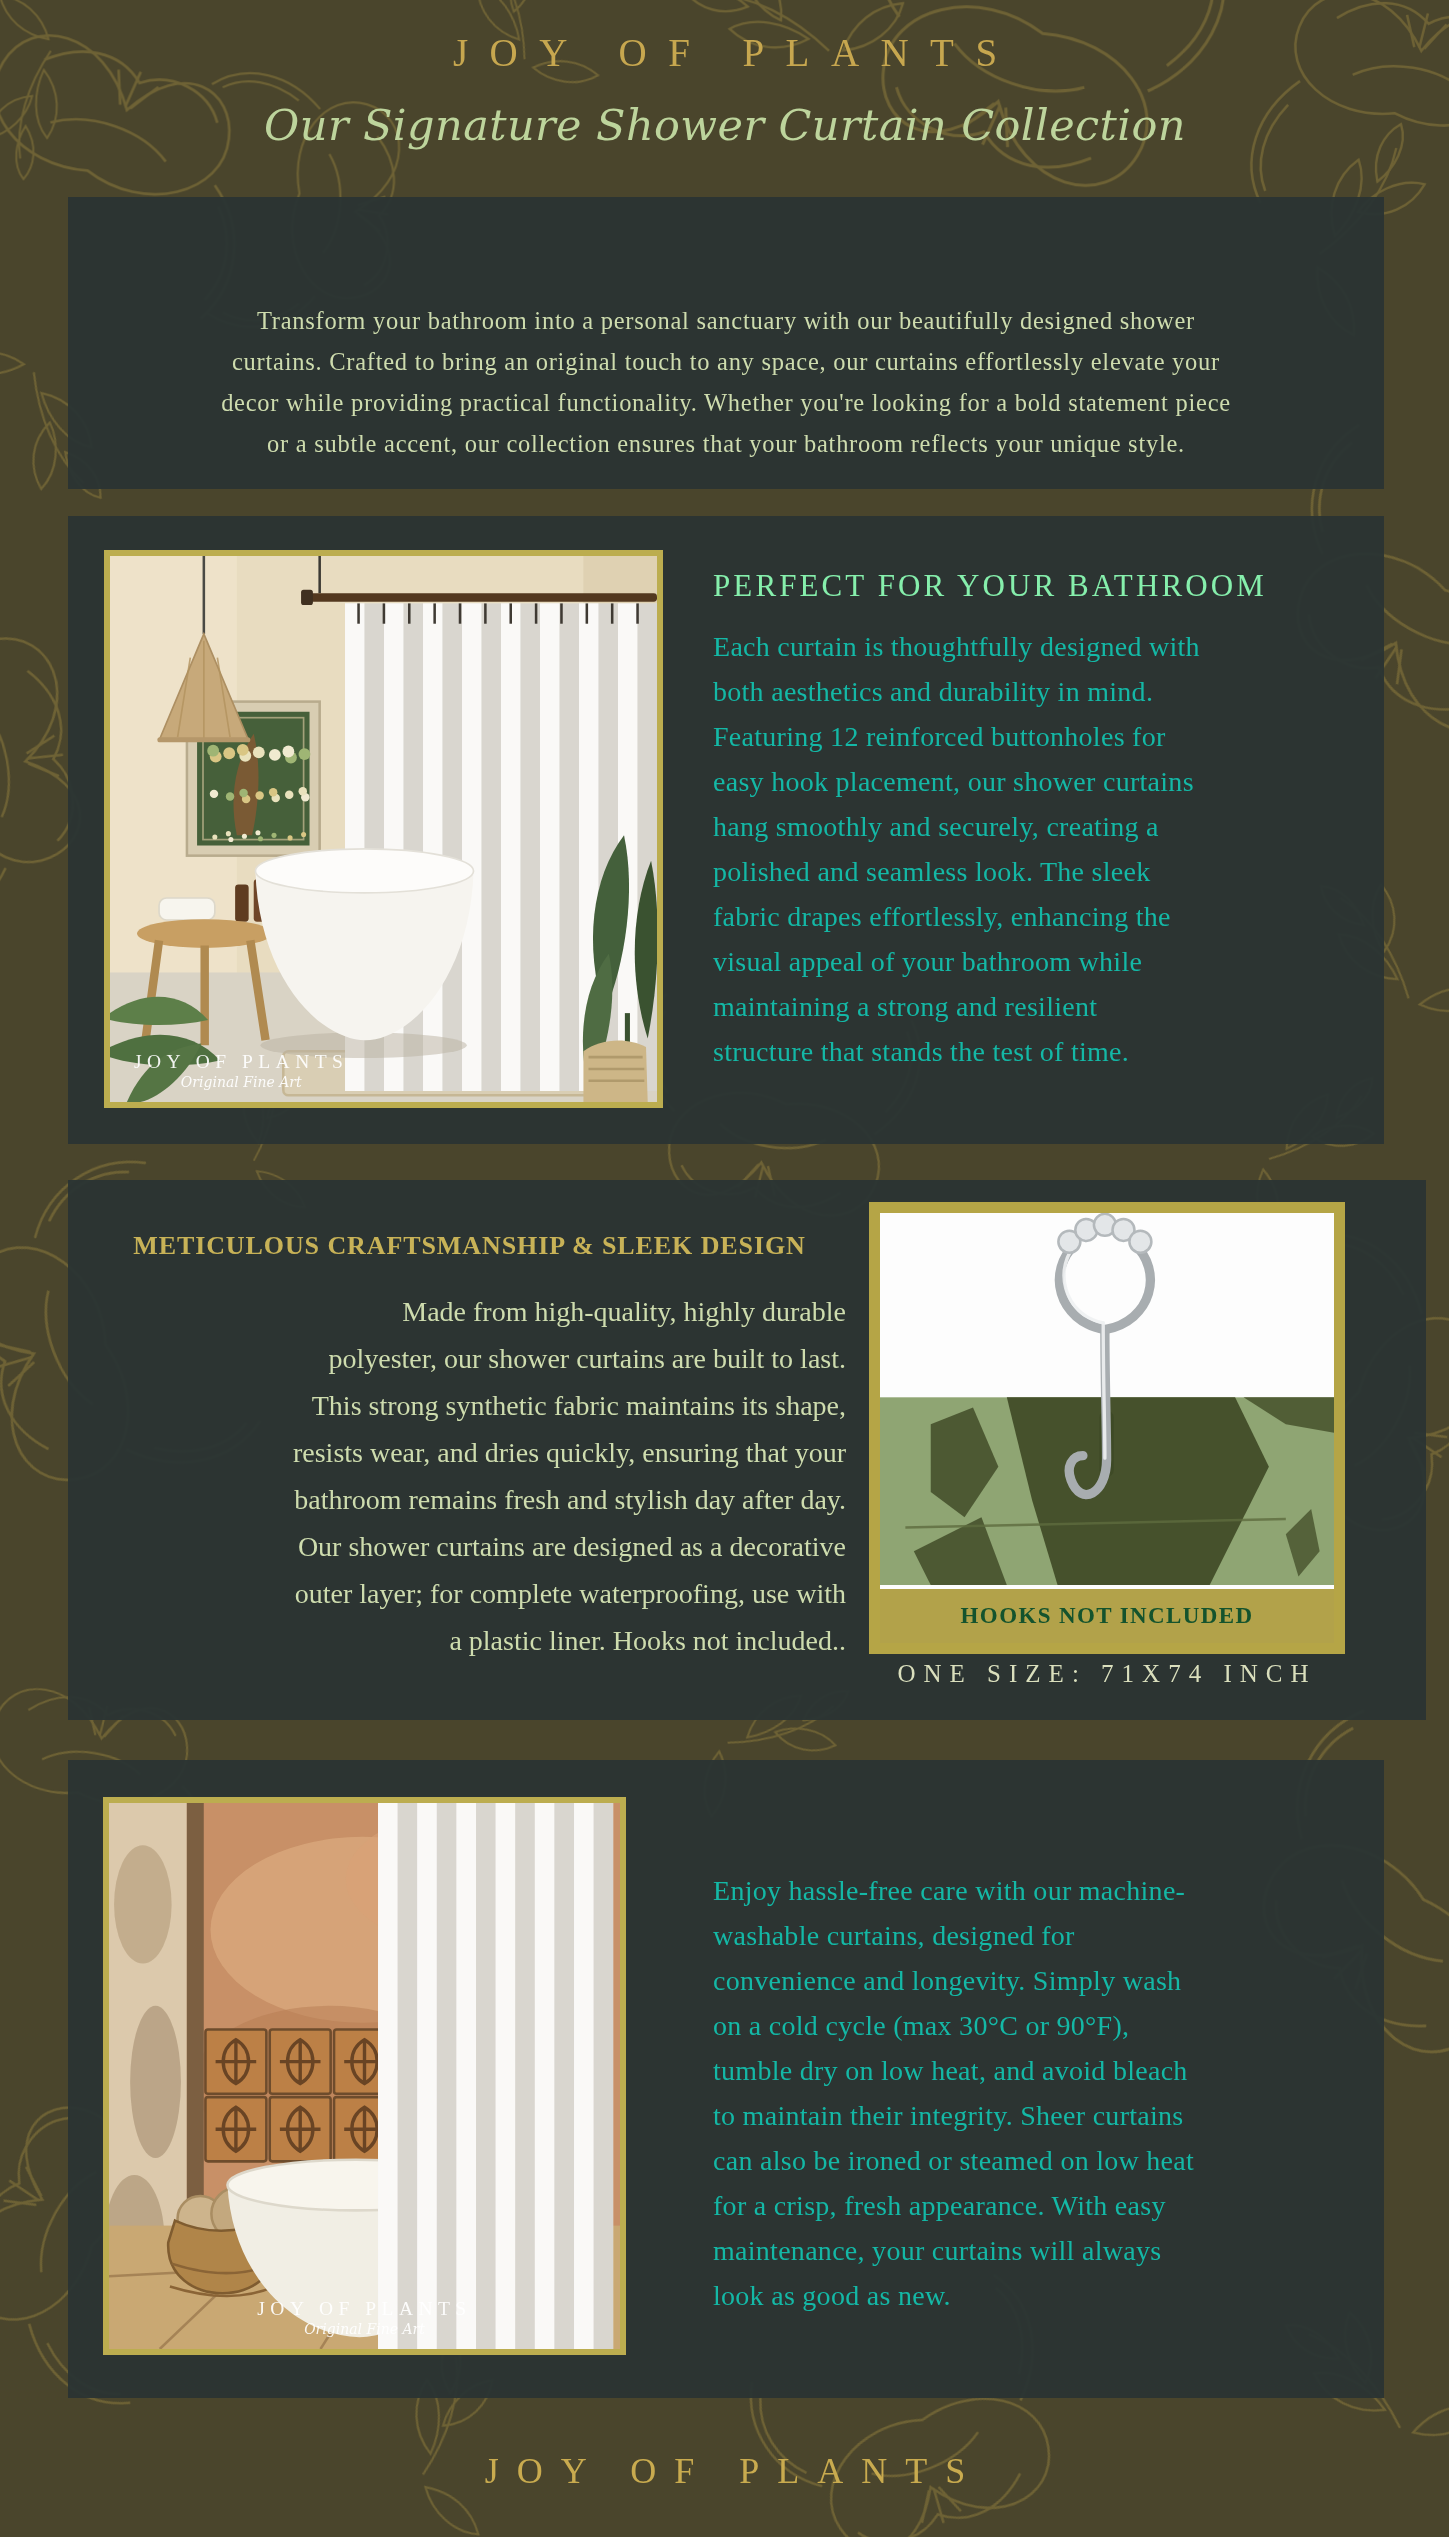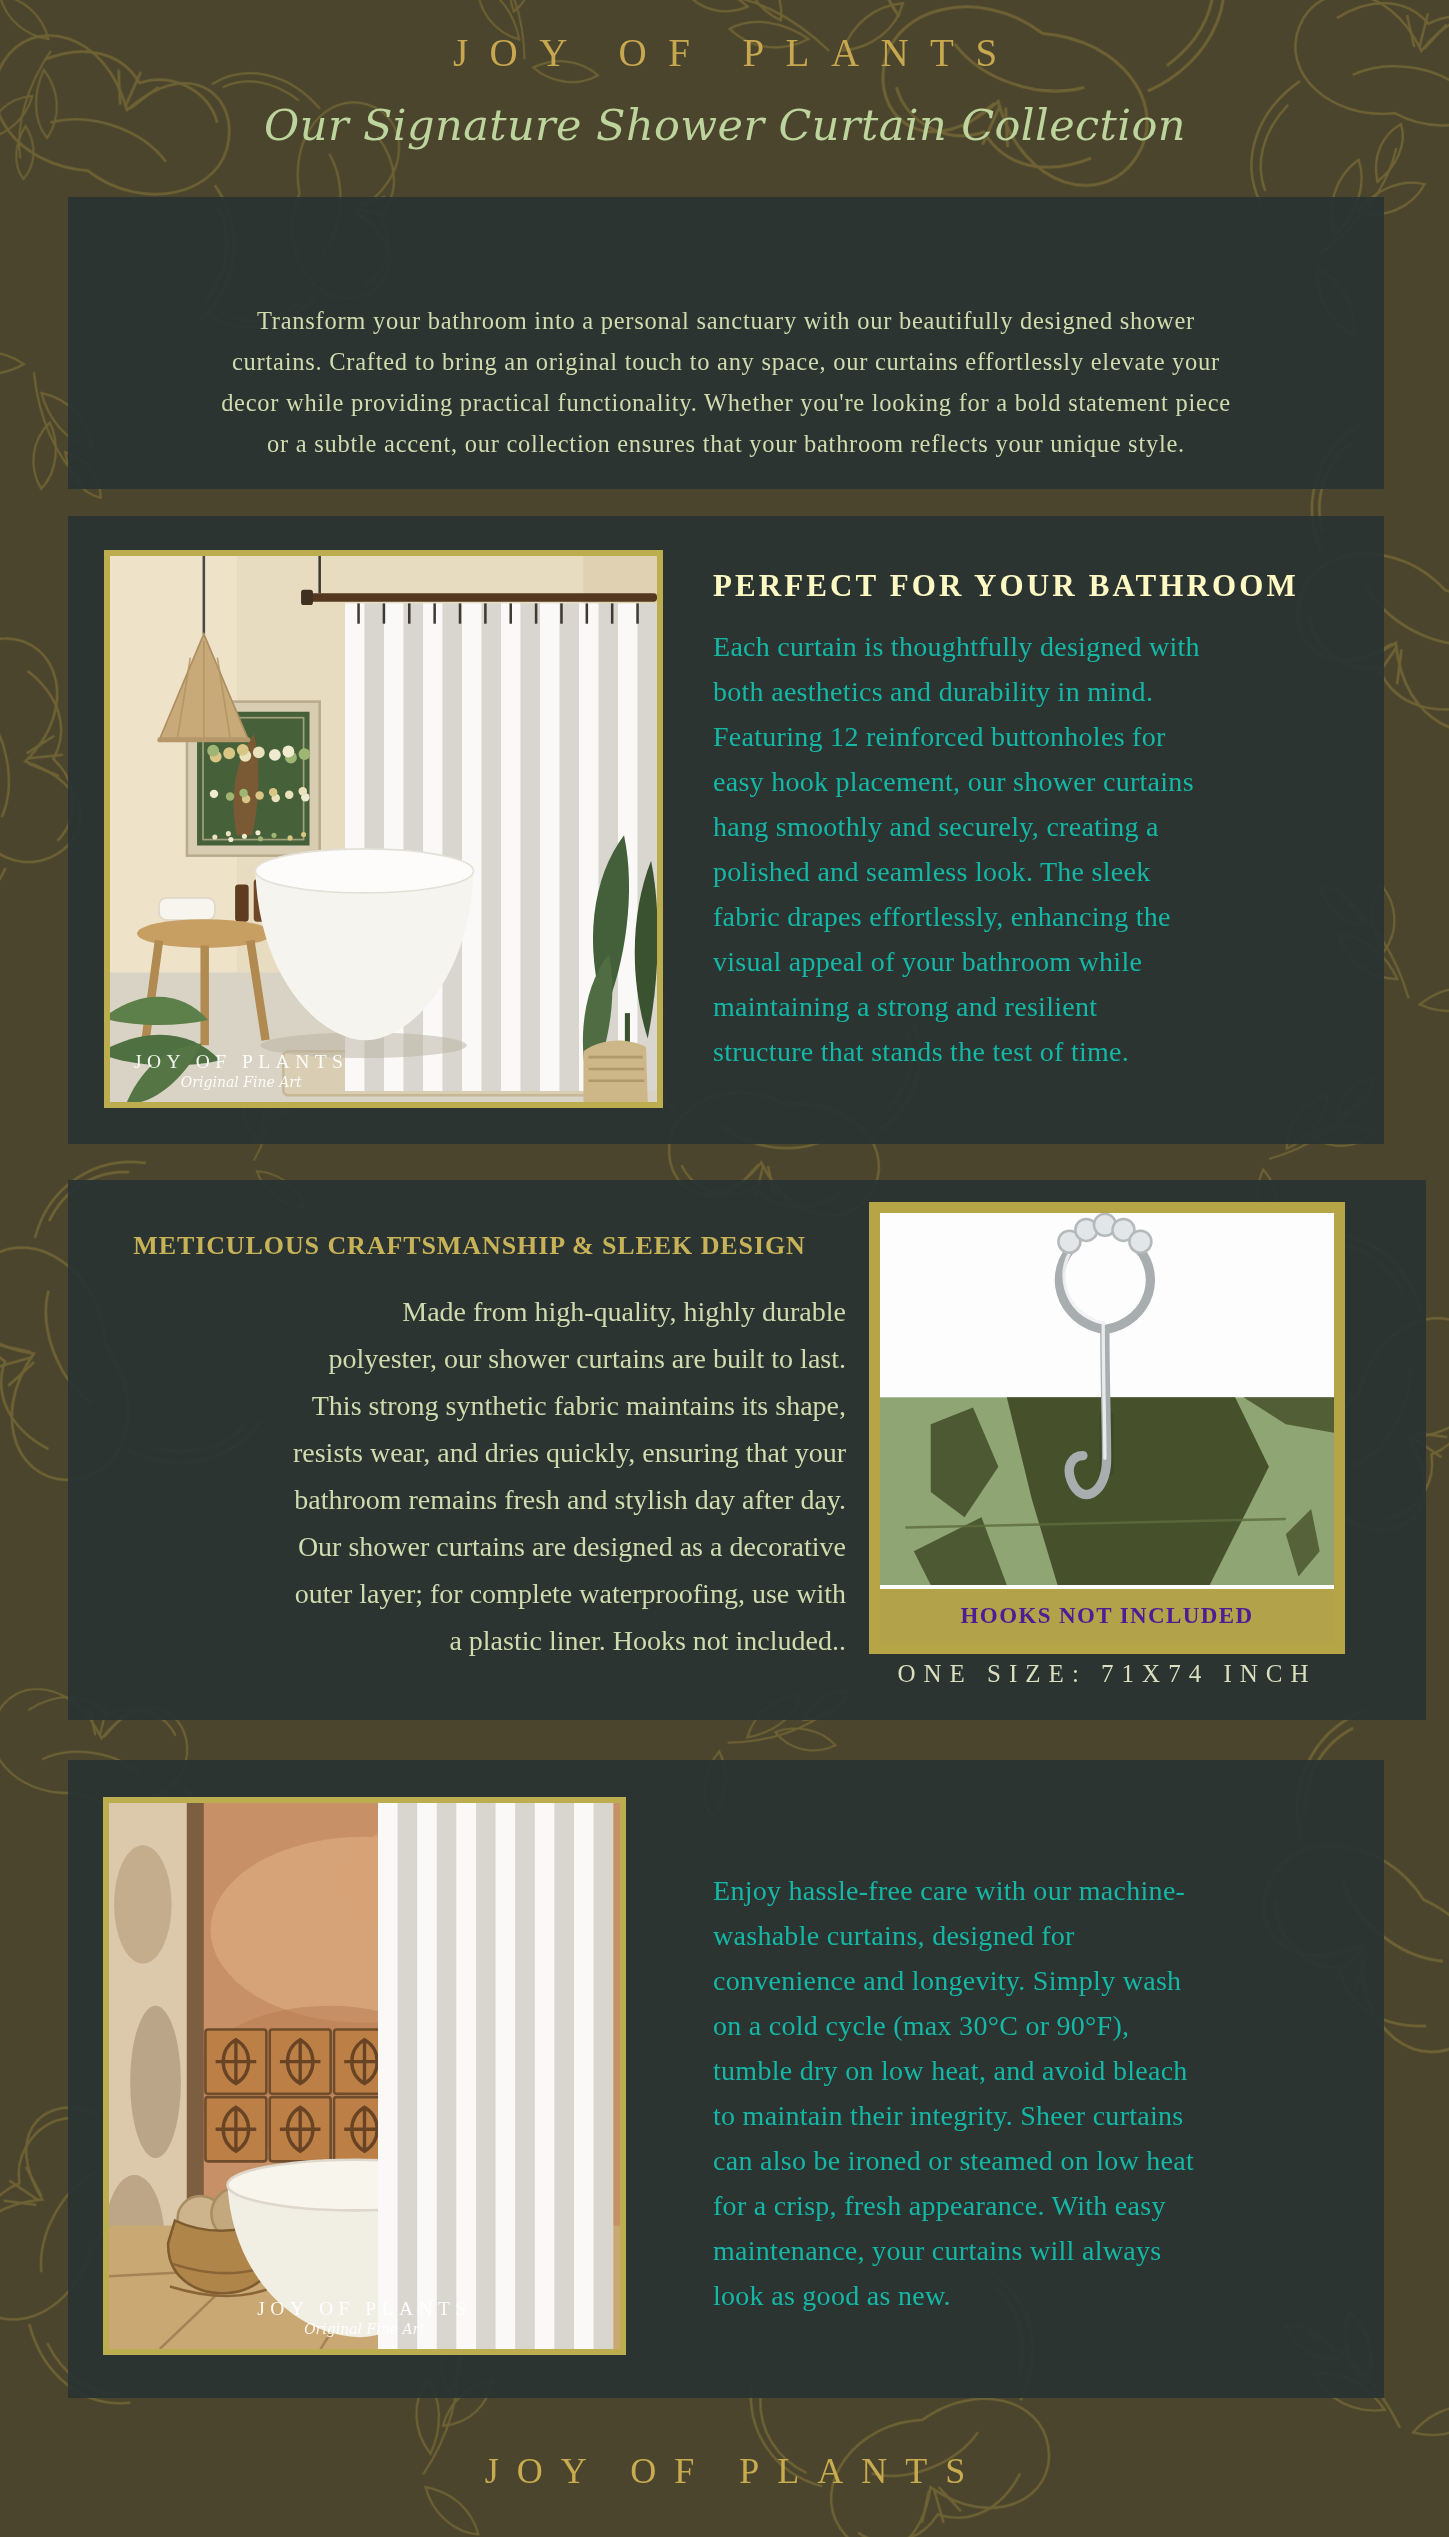--- a/index.html
+++ b/index.html
@@ -36,21 +36,21 @@
     position:absolute;left:66px;top:103px;width:1184px;
     text-align:center;color:#cedcae;
     font-size:24.5px;line-height:41px;letter-spacing:0.03em;
     white-space:pre-line;
   }
   
   .gold-frame{
     position:absolute;border:6.8px solid #bcad4f;background:#e8dcc0;
   }
   .section-heading{
-    position:absolute;color:#fef9c3;font-weight:bold;
+    position:absolute;color:#86efac;font-weight:normal;
     font-size:31px;letter-spacing:0.10em;
   }
   .section-body{
     position:absolute;color:#14b8a6;
     font-size:28px;line-height:45px;letter-spacing:0.01em;
     white-space:pre-line;
   }
   .watermark{position:absolute;color:rgba(255,255,255,0.92);}
   .watermark .wm1{font-size:19.5px;letter-spacing:0.28em;}
   .watermark .wm2{font-family:"DejaVu Serif",serif;font-style:italic;font-size:14px;text-align:center;margin-top:1px;}
@@ -65,21 +65,21 @@
     text-align:right;color:#cedcae;
     font-size:28px;line-height:47px;white-space:pre-line;
   }
   .hooks-figure{
     position:absolute;left:801px;top:22px;
     border:11px solid #b5a546;width:454px;background:#fdfdfd;
   }
   .hooks-caption{
     width:454px;height:54px;background:#b2a24a;
     display:flex;align-items:center;justify-content:center;
-    color:#4c1d95;font-weight:bold;font-size:23px;letter-spacing:0.06em;
+    color:#14532d;font-weight:bold;font-size:23px;letter-spacing:0.06em;
   }
   .size-note{
     position:absolute;left:801px;top:480px;width:476px;
     text-align:center;color:#dadfbd;
     font-size:25px;letter-spacing:0.32em;
   }
   
   .footer-brand{
     position:absolute;left:0;top:2450px;width:1450px;
     text-align:center;color:#c9ab4f;

